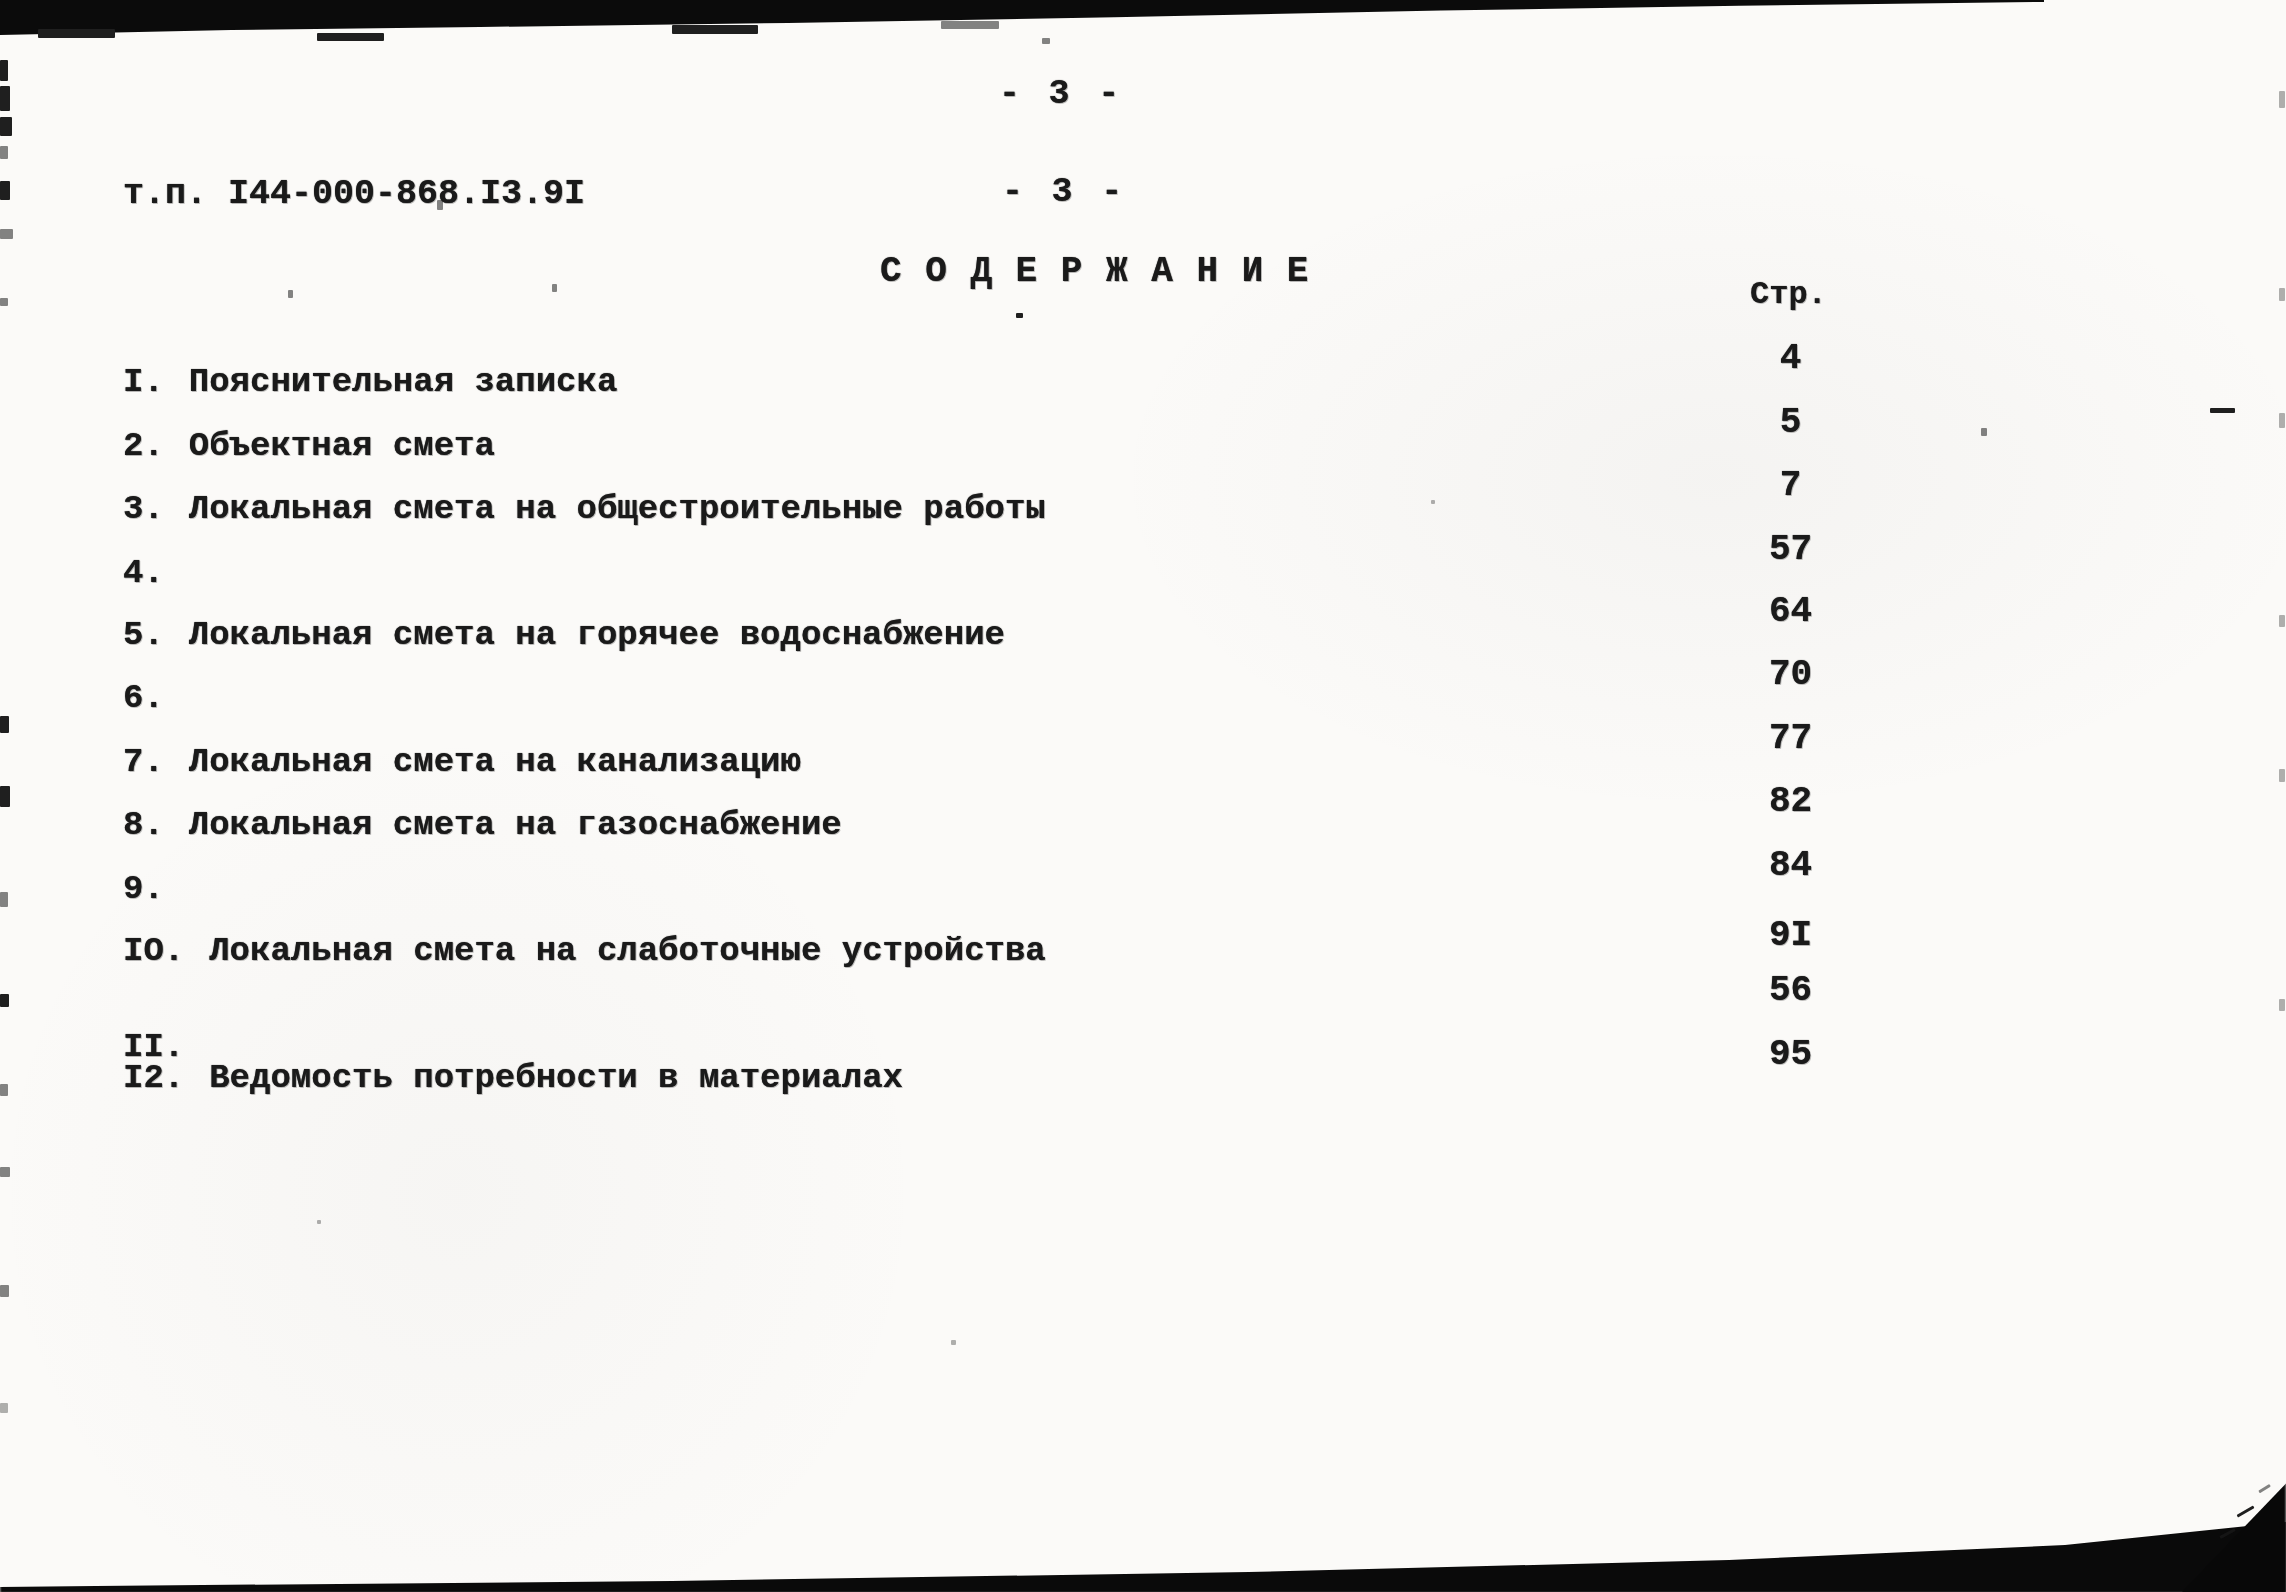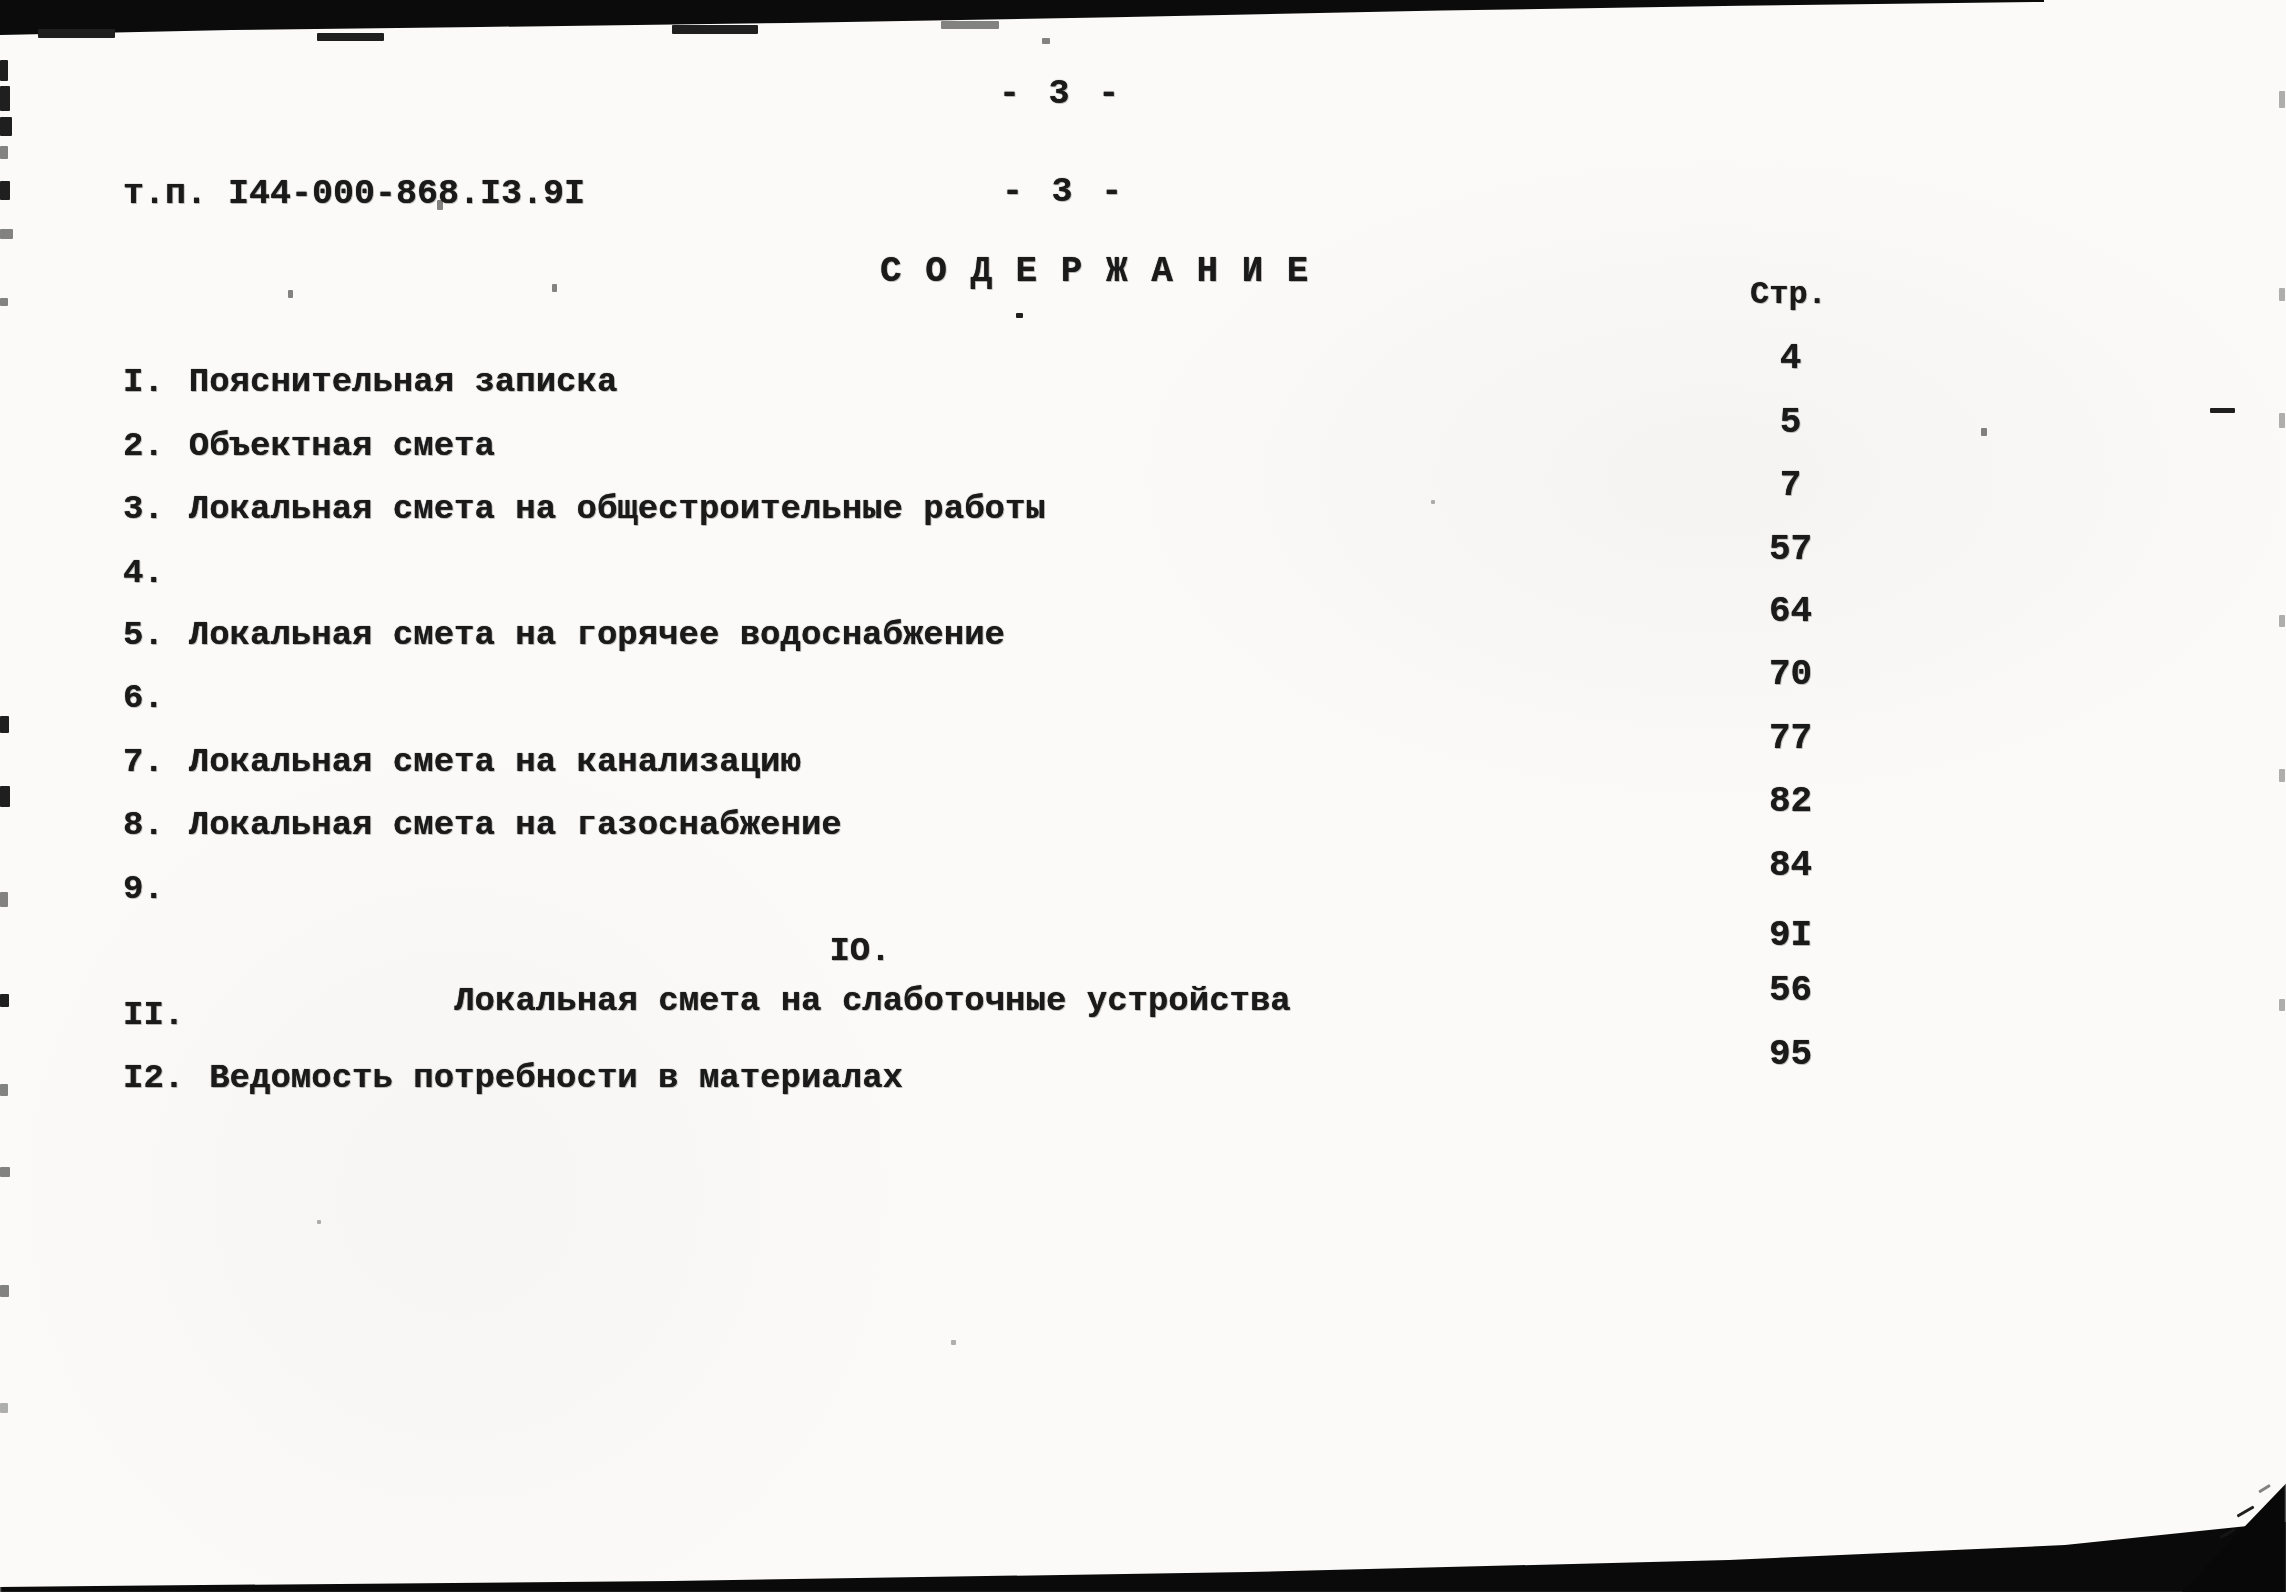--- a/index.html
+++ b/index.html
@@ -152,26 +152,26 @@
   <div class="toc-row ink" style="top:800px;">
     <span class="toc-num">8.</span><span>Локальная смета на газоснабжение</span>
   </div>
   <div class="toc-page ink" style="top:777px;">82</div>
 
   <div class="toc-row ink" style="top:864px;">
     <span class="toc-num">9.</span>
   </div>
   <div class="toc-page ink" style="top:841px;">84</div>
 
-  <div class="toc-row ink" style="top:926px;flex-direction:column;">
+  <div class="toc-row ink" style="top:926px;">
     <span class="toc-num">IO.</span><span>Локальная смета на слаботочные устройства</span>
   </div>
   <div class="toc-page ink" style="top:903px;margin-top:8px;">9I</div>
 
-  <div class="toc-row ink" style="top:990px;">
+  <div class="toc-row ink" style="top:1022px;">
     <span class="toc-num">II.</span>
   </div>
   <div class="toc-page ink" style="top:966px;">56</div>
 
   <div class="toc-row ink" style="top:1053px;">
     <span class="toc-num">I2.</span><span>Ведомость потребности в материалах</span>
   </div>
   <div class="toc-page ink" style="top:1030px;">95</div>
 
 </div>

